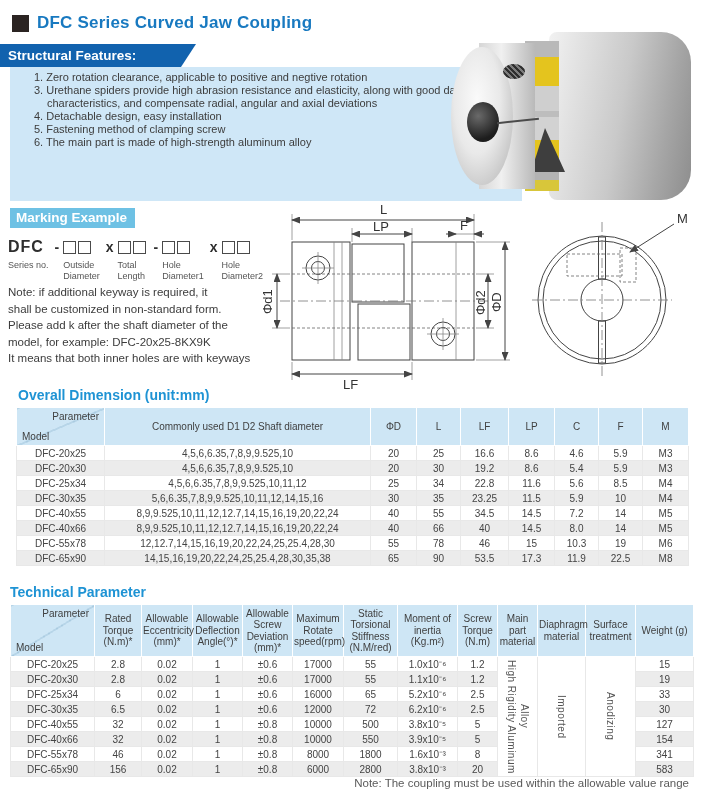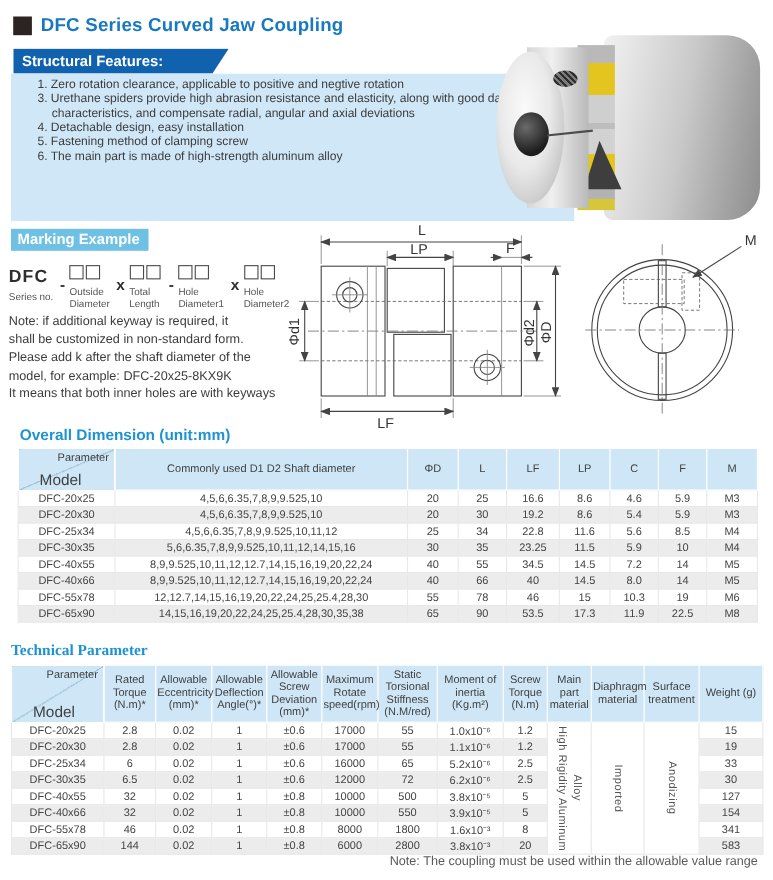--- a/index.html
+++ b/index.html
@@ -6,21 +6,21 @@
   html,body { background:#fff; }
   body { font-family: "Liberation Sans", sans-serif; color:#3b3b3b; }
   #page { position:relative; width:703px; height:800px; background:#fff; overflow:hidden; }
 
   
   .hdr { position:absolute; left:12px; top:13px; display:flex; align-items:center; gap:8px; }
   .hdr-sq { width:17px; height:17px; background:#2b2422; }
   .hdr-title { font-size:17px; font-weight:bold; color:#1879c0; letter-spacing:0.2px; }
 
   
-  .banner { position:absolute; left:12px; top:44px; width:196px; height:23px; background:#1162ae;
+  .banner { position:absolute; left:0; top:44px; width:196px; height:23px; background:#1162ae;
             color:#fff; font-size:13.5px; font-weight:bold; line-height:23px; padding-left:8px;
             clip-path: polygon(0 0, 100% 0, calc(100% - 15px) 100%, 0 100%); }
   .panel { position:absolute; left:10px; top:67px; width:512px; height:134px; background:#cfe7f7;
            padding:4px 8px 2px 24px; overflow:hidden; }
   .feat { font-size:11px; line-height:13px; color:#3c3c3c; padding-left:13px; text-indent:-13px; }
 
   
   .photo { position:absolute; left:447px; top:28px; width:250px; height:178px; }
   .ph-rhub { position:absolute; left:102px; top:4px; width:142px; height:168px;
              border-radius:8px 30px 30px 8px;
@@ -36,21 +36,21 @@
   .ph-slit { position:absolute; left:50px; top:92px; width:42px; height:2px; background:#4b4b4b; transform:rotate(-6deg); }
   .ph-screw { position:absolute; left:56px; top:36px; width:22px; height:15px; border-radius:50%;
               background:repeating-linear-gradient(45deg,#2e2e2e 0 2px,#7c7c7c 2px 4px); }
   .ph-notch { position:absolute; left:84px; top:100px; width:0; height:0;
               border-left:20px solid transparent; border-right:14px solid transparent;
               border-top:44px solid #3e3e3e; transform:rotate(180deg); }
 
   
   .mk-head { position:absolute; left:10px; top:208px; background:#6ec1e4; color:#fff;
              font-size:13.5px; font-weight:bold; padding:2px 8px 3px 6px; }
-  .mk-row { position:absolute; left:8px; top:237px; display:flex; align-items:center; }
+  .mk-row { position:absolute; left:8px; top:237px; display:flex; align-items:flex-start; }
   .mk-col { display:flex; flex-direction:column; align-items:flex-start; margin-right:4px; }
   .mk-sym { height:20px; display:flex; align-items:center; }
   .mk-dfc { font-size:16px; font-weight:bold; color:#2e2e2e; letter-spacing:1px; }
   .mk-sep { font-size:14px; font-weight:bold; color:#2e2e2e; height:20px; line-height:20px; margin:0 4px 0 2px; }
   .box { display:inline-block; width:13px; height:13px; border:1.5px solid #4a4a4a; margin-right:2px; background:#fff; }
   .mk-lab { font-size:9px; color:#555; margin-top:3px; white-space:pre-line; line-height:10.5px; }
   .mk-note { position:absolute; left:8px; top:284px; width:266px; font-size:11.5px; line-height:16.5px;
              color:#3c3c3c; white-space:pre-line; }
 
   
@@ -69,21 +69,21 @@
   table { border-collapse:collapse; table-layout:fixed; }
   th { background:#cee6f5; font-weight:normal; color:#3f3f3f; font-size:10px; line-height:11.5px;
        border:1px solid #fff; padding:2px 1px; text-align:center; vertical-align:middle; }
   td { font-size:10px; color:#444; text-align:center; border:1px solid #e8e8e8;
        padding:0 2px; height:15px; background:#fff; }
   tbody tr:nth-child(even) td { background:#ececec; }
   .corner { position:relative; height:38px;
             background-image:linear-gradient(to bottom right, transparent calc(50% - 0.5px), #9fc3da calc(50% - 0.5px), #9fc3da calc(50% + 0.5px), transparent calc(50% + 0.5px));
             background-color:#cee6f5; }
   .c-top { position:absolute; top:3px; right:5px; font-size:10px; }
-  .c-bot { position:absolute; bottom:3px; left:5px; font-size:14px;margin-left:14px; }
+  .c-bot { position:absolute; bottom:3px; left:5px; font-size:10px; }
   .od-table { position:absolute; left:16px; top:407px; width:672px; }
   .tp-table { position:absolute; left:10px; top:604px; width:683px; }
   .tp-table .corner { height:52px; }
   .tp-table td { height:13px; }
   td.mat { background:#fff !important; vertical-align:middle; padding:2px 0; }
   .vtext { writing-mode:vertical-lr; margin:0 auto; font-size:10px; color:#555; line-height:13px;
            letter-spacing:0.5px; max-height:118px; }
 
   .footer-note { position:absolute; right:14px; top:777px; font-size:11.5px; color:#5a5a5a; }
 </style>
@@ -364,21 +364,21 @@
           <td>90</td>
           <td>53.5</td>
           <td>17.3</td>
           <td>11.9</td>
           <td>22.5</td>
           <td>M8</td>
         </tr>
     </tbody>
   </table>
 
-  <div class="sec-title" style="left:10px; top:584px;font-family:Liberation Serif, serif;">Technical Parameter</div>
+  <div class="sec-title" style="left:10px; top:584px;">Technical Parameter</div>
   <table class="tp-table">
     <colgroup>
       <col style="width:84px">
         <col style="width:47px">
         <col style="width:51px">
         <col style="width:50px">
         <col style="width:50px">
       <col style="width:51px">
         <col style="width:54px">
         <col style="width:60px">
@@ -497,21 +497,21 @@
           <td>1</td>
           <td>±0.8</td>
           <td>8000</td>
           <td>1800</td>
           <td>1.6x10⁻³</td>
           <td>8</td>
           <td>341</td>
         </tr>
       <tr>
           <td>DFC-65x90</td>
-          <td>144</td>
+          <td>156</td>
           <td>0.02</td>
           <td>1</td>
           <td>±0.8</td>
           <td>6000</td>
           <td>2800</td>
           <td>3.8x10⁻³</td>
           <td>20</td>
           <td>583</td>
         </tr>
     </tbody>

